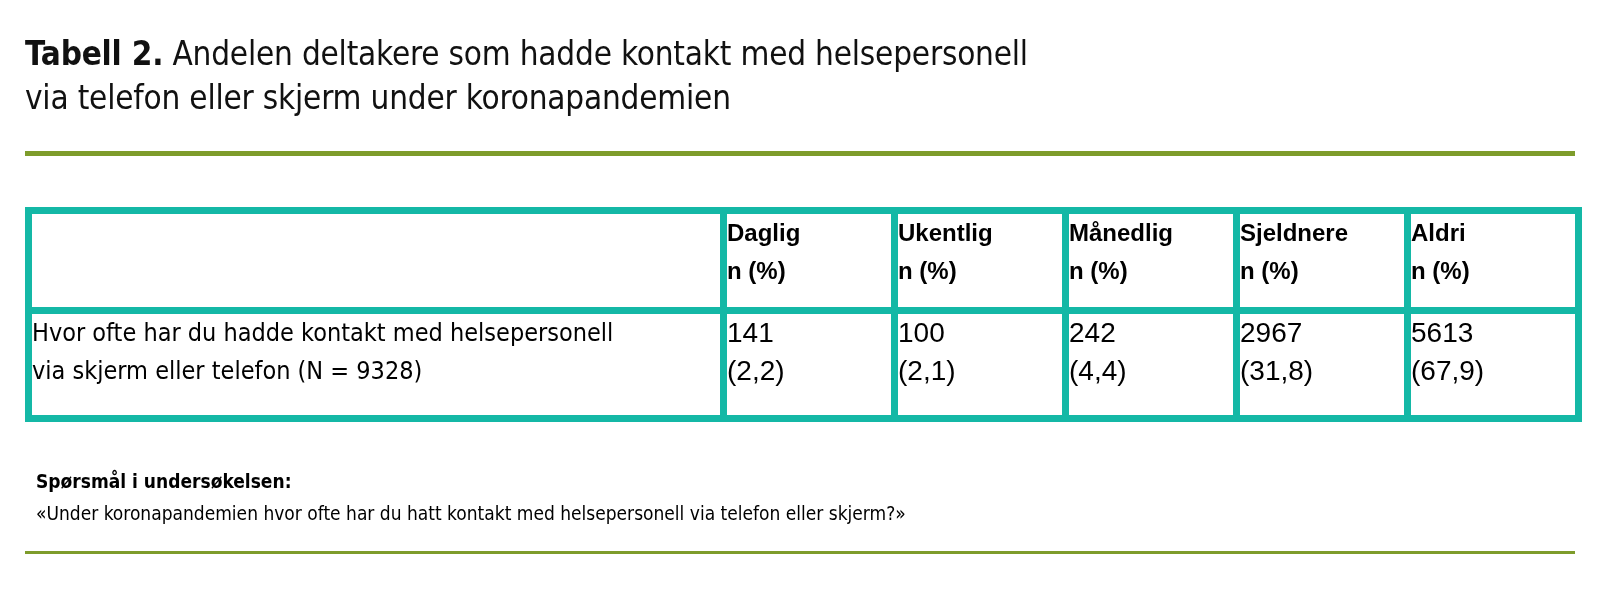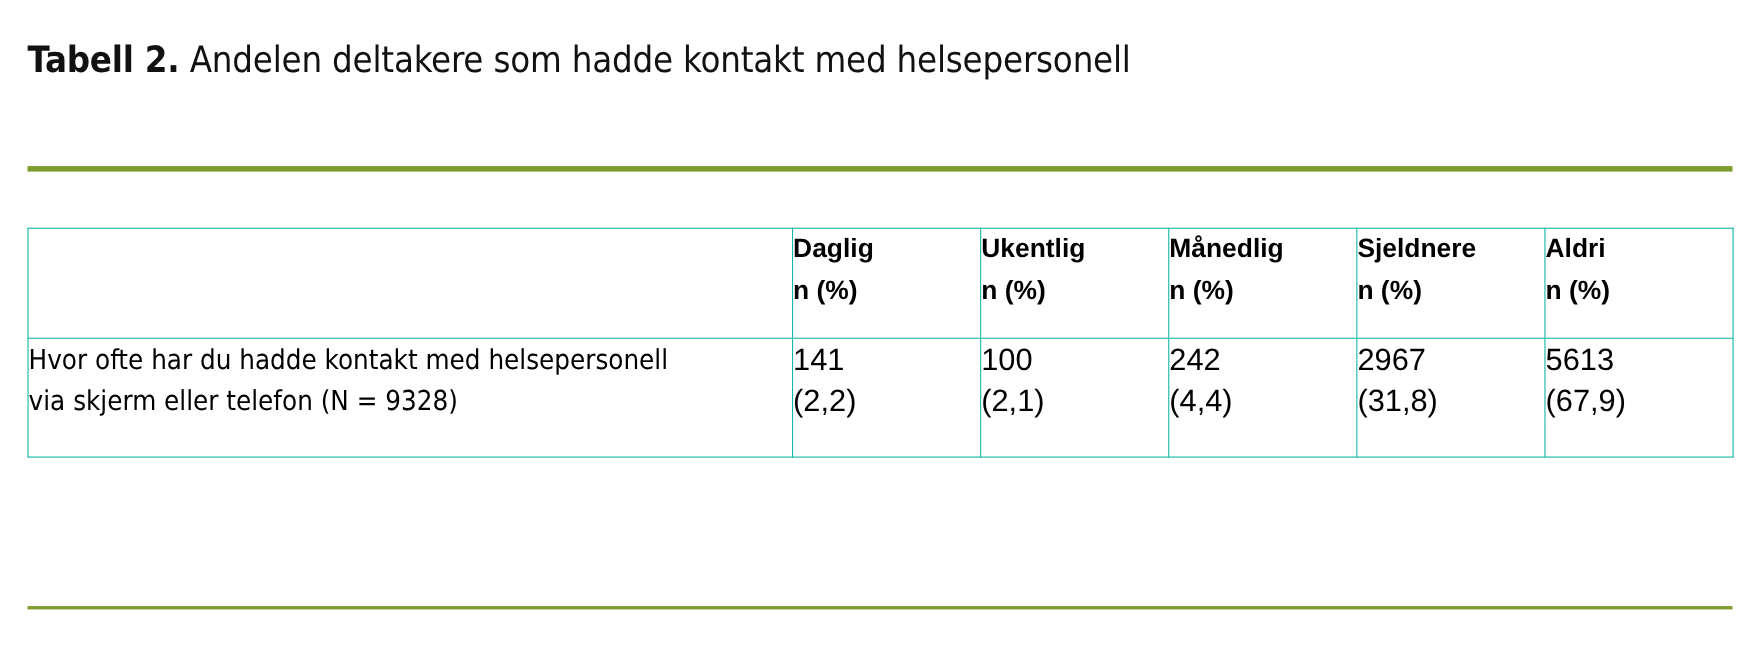--- a/index.html
+++ b/index.html
@@ -68,21 +68,21 @@
     top: 207px;
     width: 1550px;
   }
   table.data {
     border-collapse: collapse;
     width: 1550px;
     table-layout: fixed;
   }
   table.data th,
   table.data td {
-    border: 1px solid #14b8a6;
+    border: 7px solid #14b8a6;
     vertical-align: top;
     padding: 0;
   }
 
   .col-label  { width: 695px; }
   .col-num    { width: 171px; }
 
   th.hcell {
     height: 100px;
     padding: 22px 0 0 18px;
@@ -131,20 +131,21 @@
     margin-top: 5px;
   }
 </style>
 </head>
 <body>
 
 <div class="page">
 
   <div class="title-block">
     <div class="title-line"><span class="lead">Tabell 2.</span><span> Andelen deltakere som hadde kontakt med helsepersonell</span></div>
+    <div class="title-line">via telefon eller skjerm under koronapandemien</div>
   </div>
 
   <div class="rule-top" style="background: rgb(126, 156, 43);"></div>
 
   <div class="table-wrap">
     <table class="data">
       <colgroup>
         <col class="col-label">
         <col class="col-num">
         <col class="col-num">
@@ -201,16 +202,20 @@
           </td>
           <td class="bodycell numeric">
             <span class="bline">5613</span>
             <span class="bline">(67,9)</span>
           </td>
         </tr>
       </tbody>
     </table>
   </div>
 
+  <div class="footnote">
+    <div class="fn-heading">Spørsmål i undersøkelsen:</div>
+    <div class="fn-body">«Under koronapandemien hvor ofte har du hatt kontakt med helsepersonell via telefon eller skjerm?»</div>
+  </div>
 
   <div class="rule-bottom" style="background: rgb(126, 156, 43);"></div>
 
 </div>
 
 </body></html>

